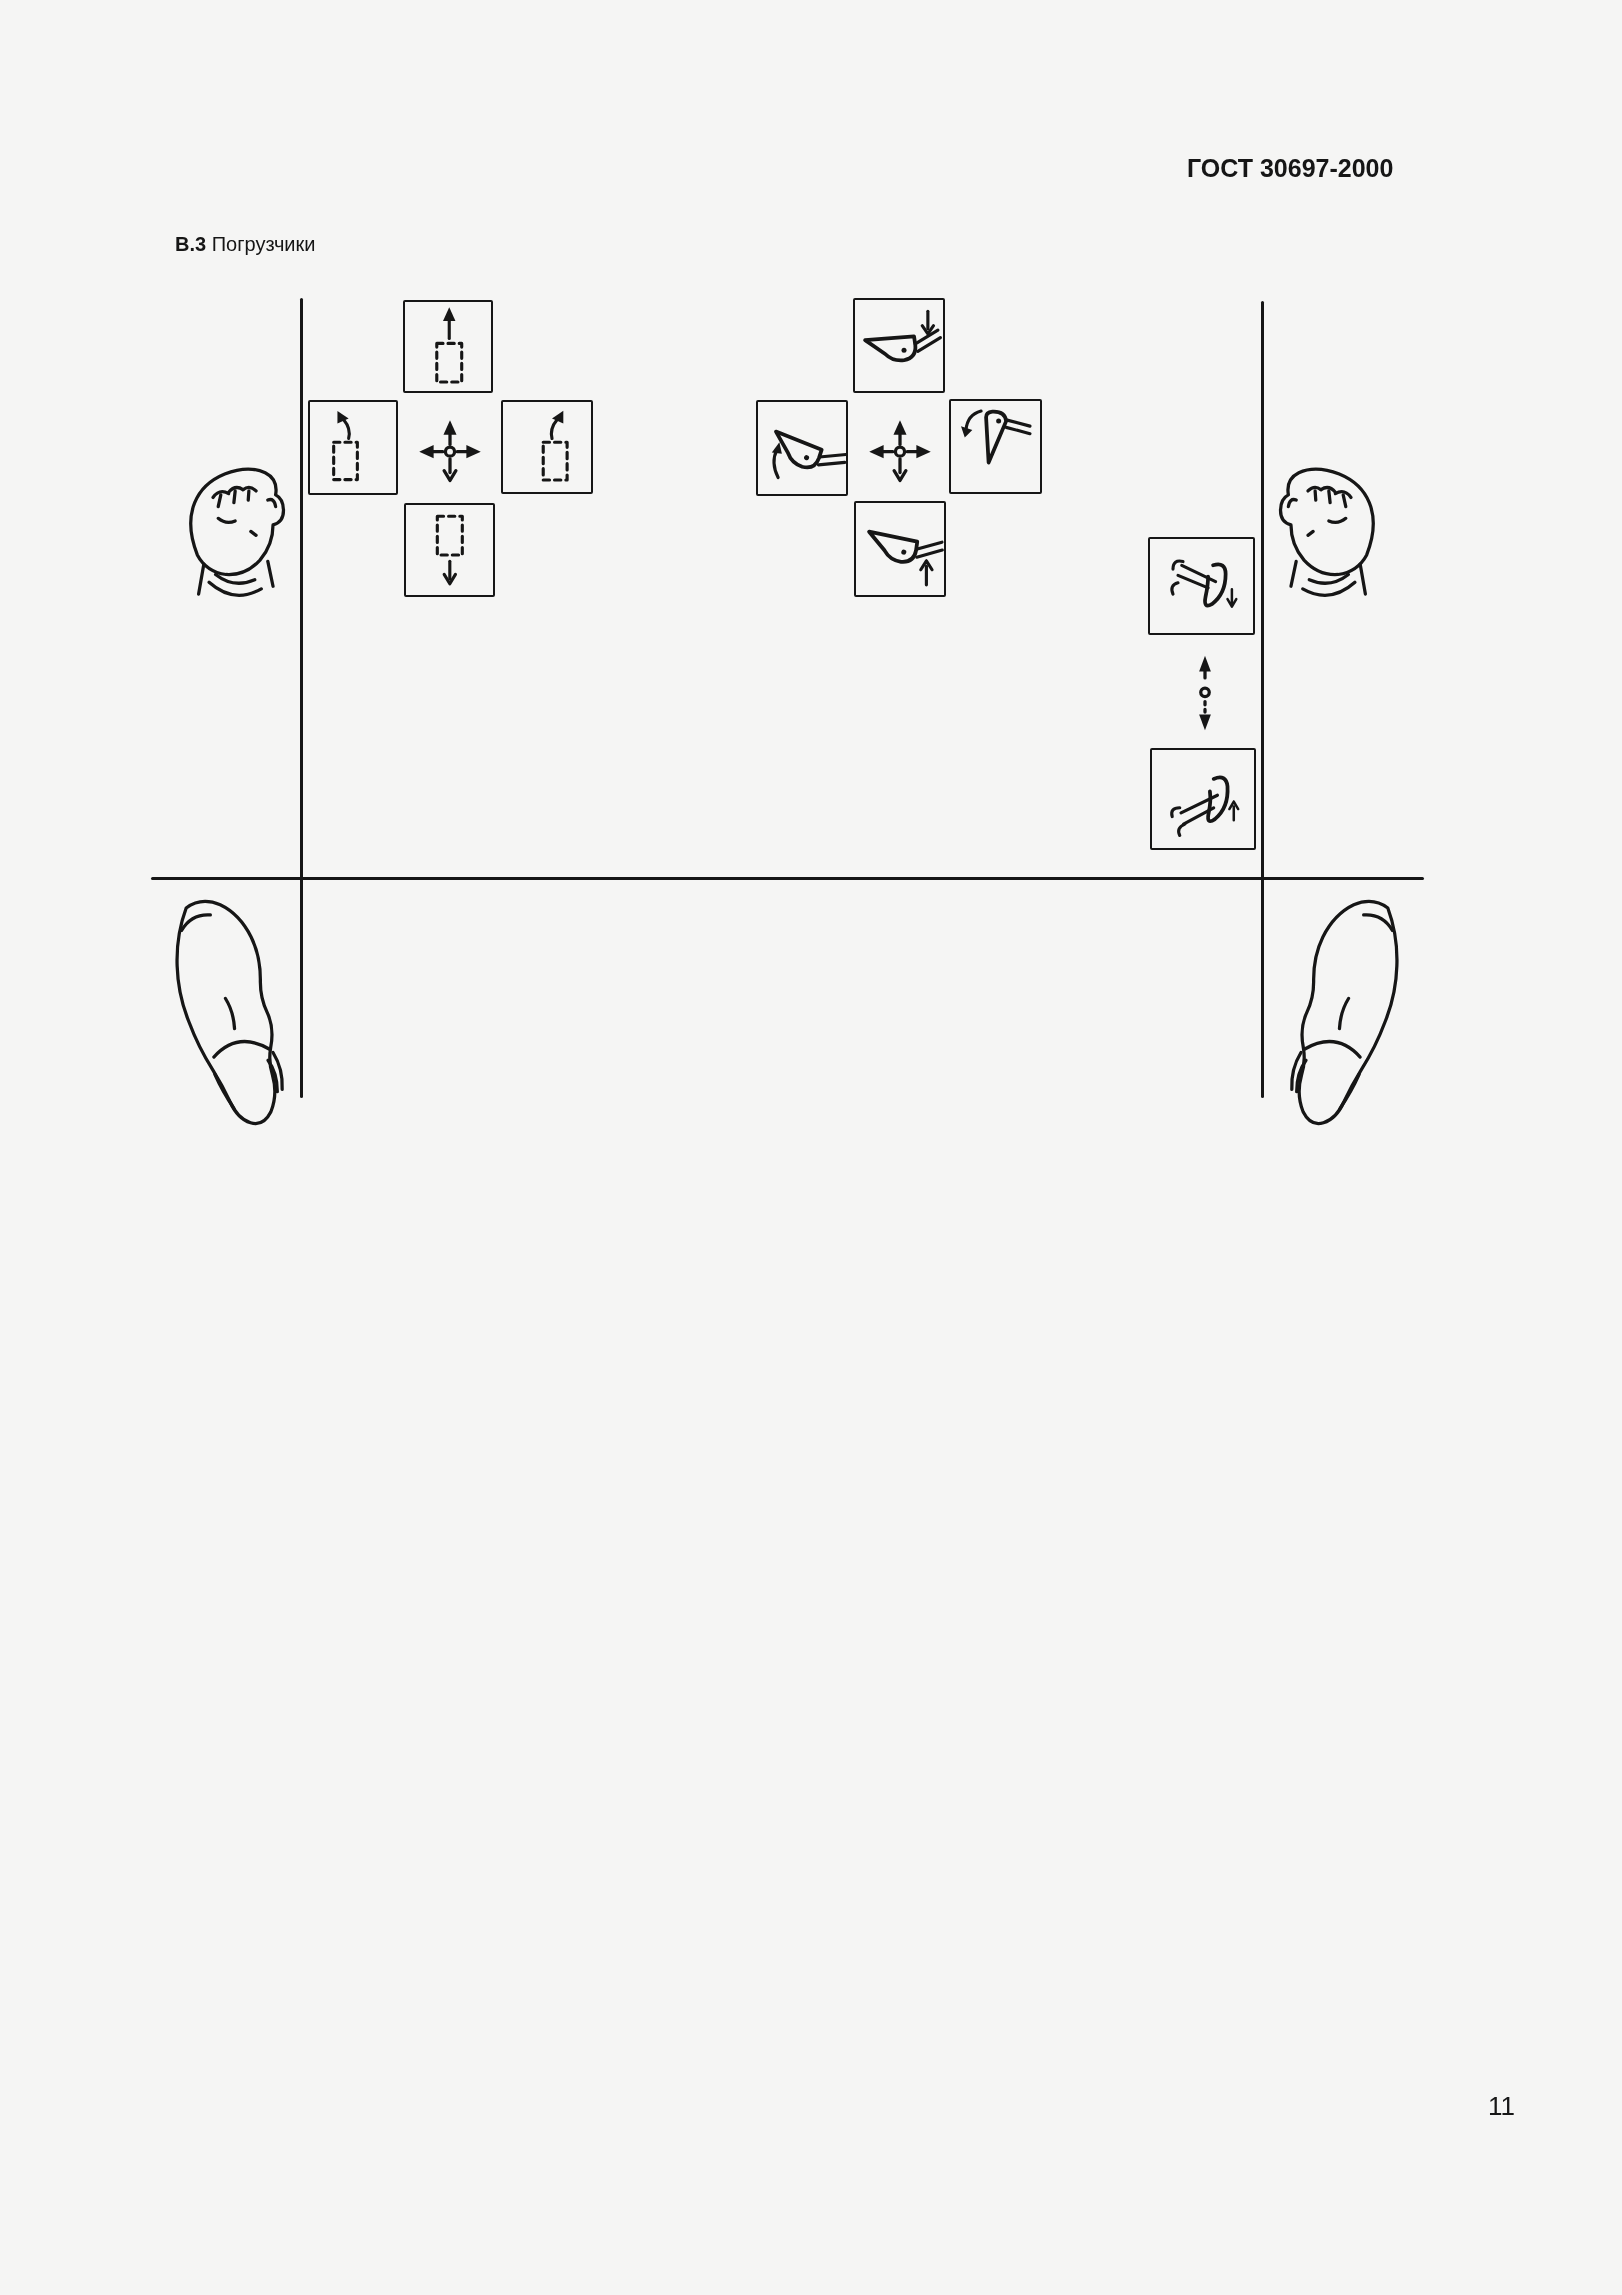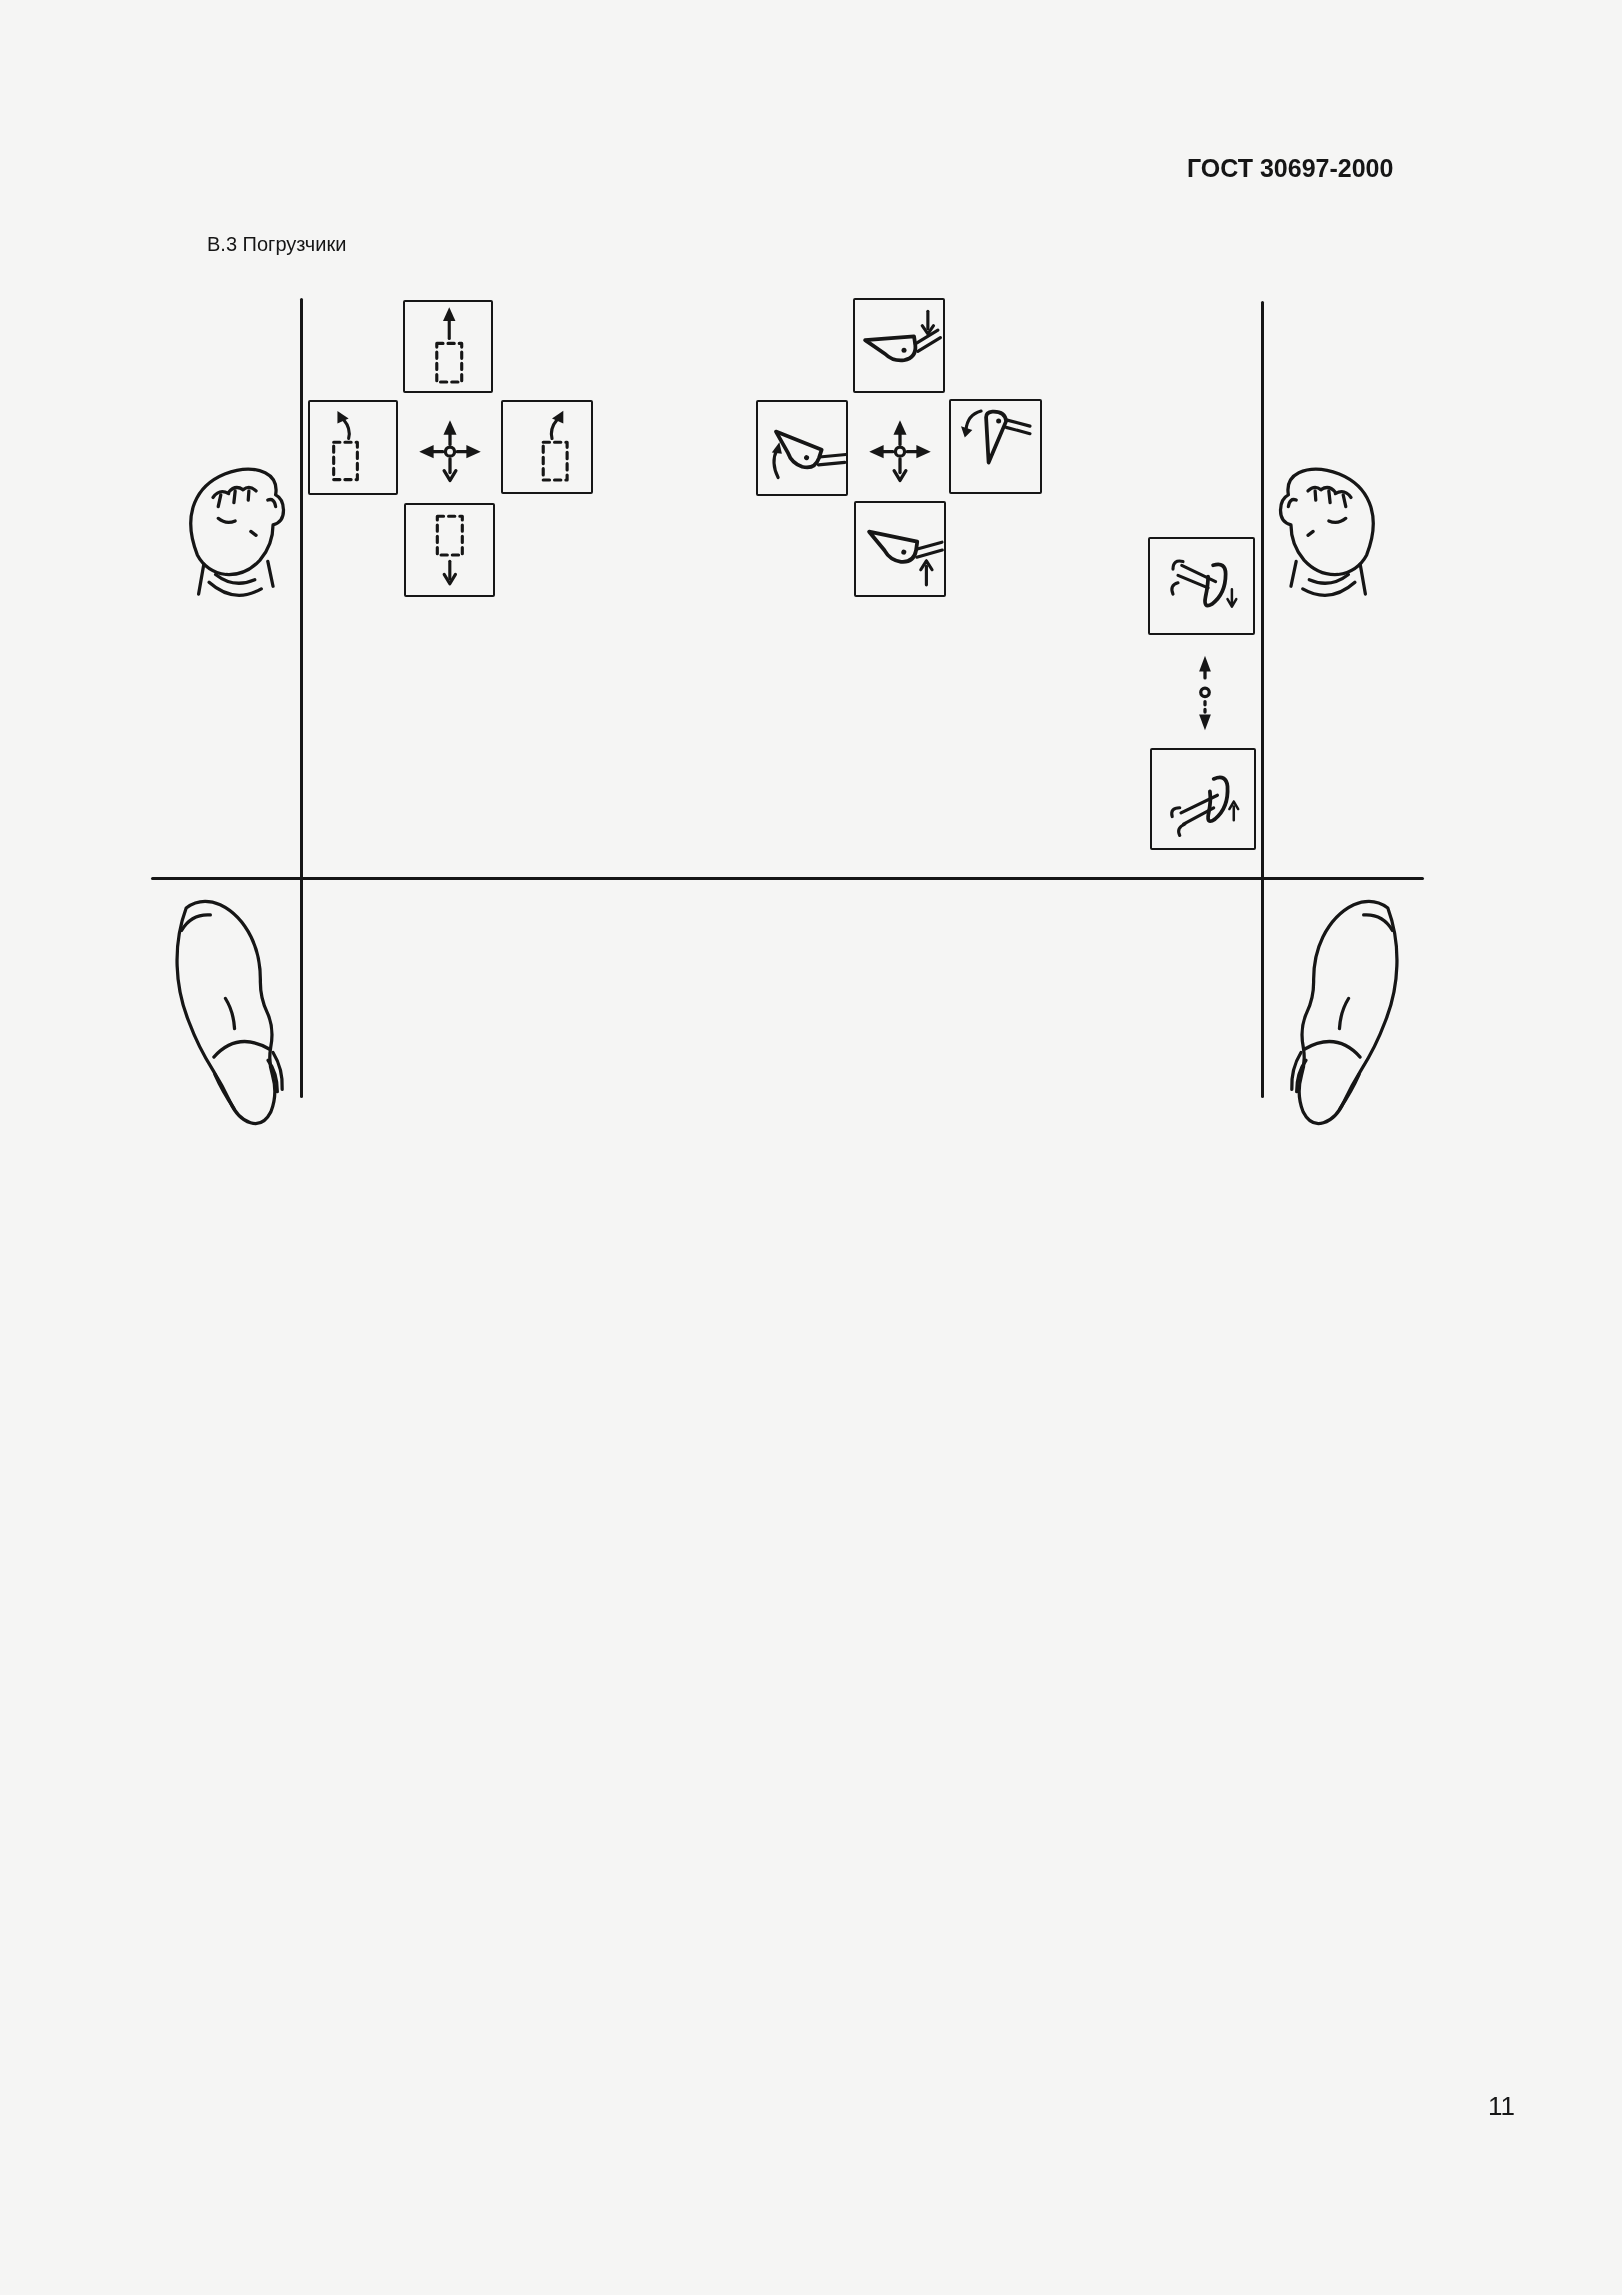--- a/index.html
+++ b/index.html
@@ -18,21 +18,21 @@
   .abs{position:absolute;}
   .doc-header{
     left:1146px;top:154px;
     font-size:25px;font-weight:bold;letter-spacing:0px;
     white-space:nowrap;
     margin-left:41px;
   }
   .section-label{
     left:175px;top:233px;font-size:20px;white-space:nowrap;
   }
-  .section-label .num{font-weight:normal;margin-left:32px;}
+  .section-label .num{font-weight:bold;}
   .page-number{
     left:1488px;top:2091px;font-size:26px;
   }
   .vline{width:3.3px;background:var(--ink);border-radius:2px;}
   .hline{height:3.3px;background:var(--ink);border-radius:2px;}
   .ctrl-box{
     border:2.6px solid var(--ink);
     border-radius:2px;
     box-sizing:border-box;
     background:transparent;

